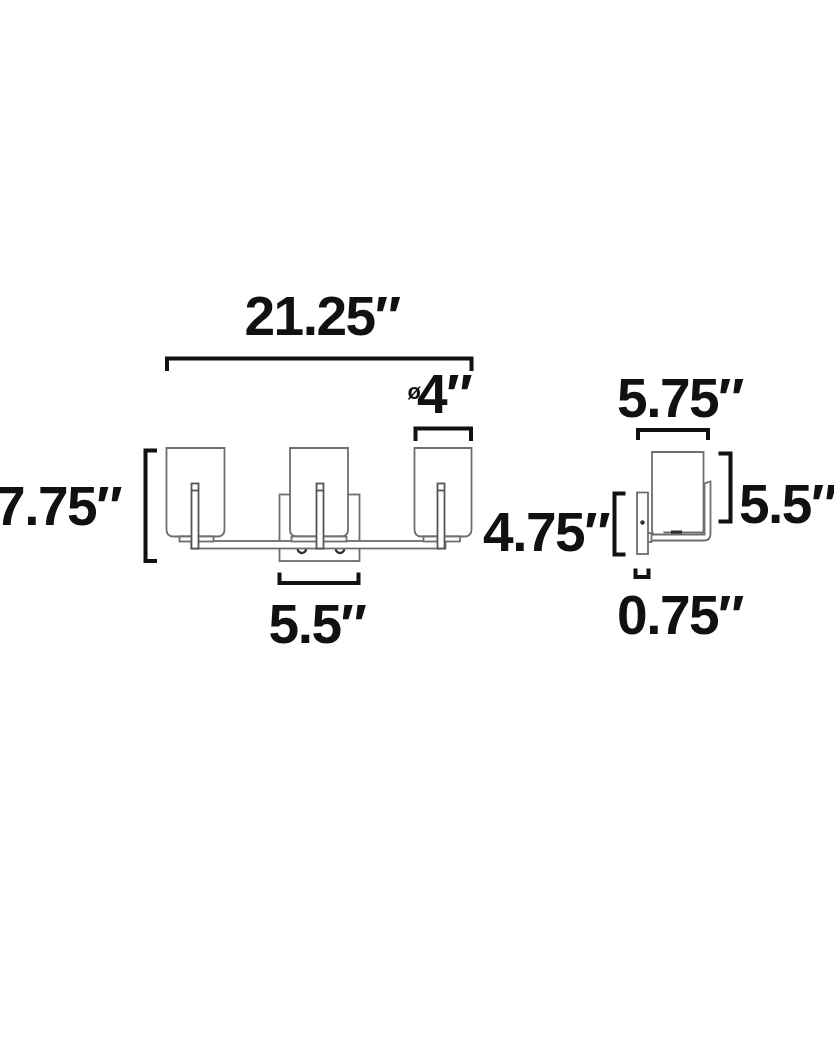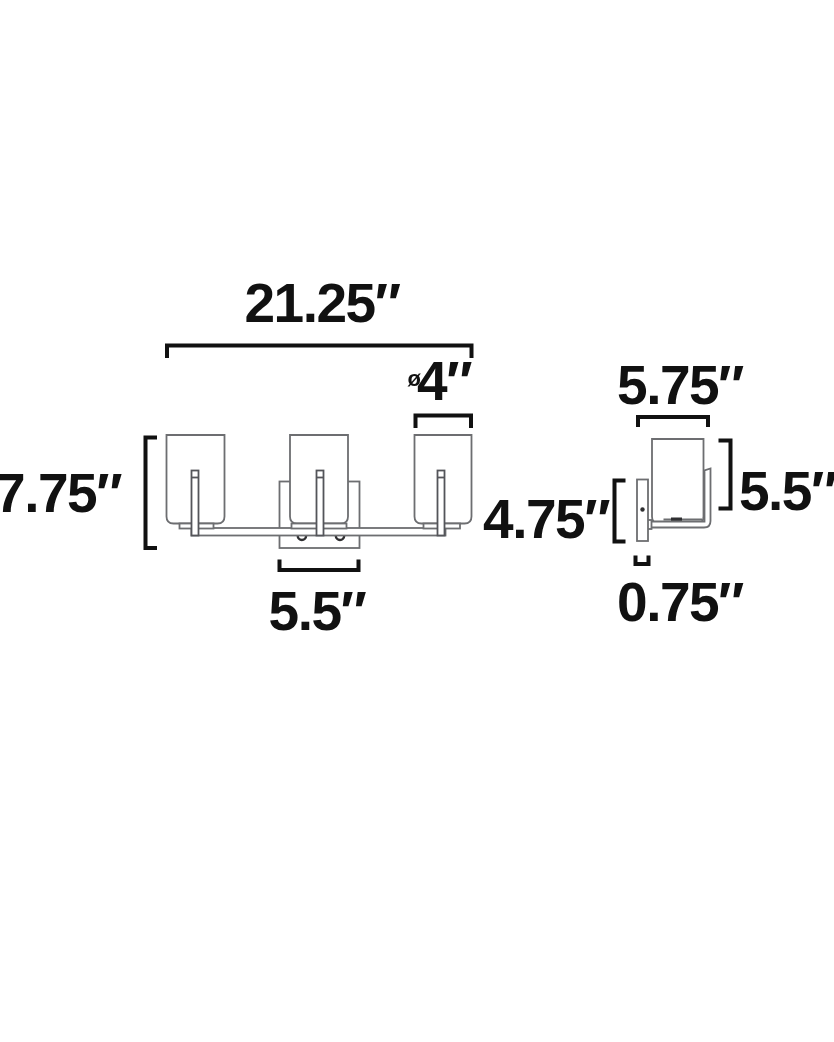--- a/index.html
+++ b/index.html
@@ -2,20 +2,21 @@
 <html><head>
 <meta charset="utf-8">
 <style>
   html,body{margin:0;padding:0;background:#ffffff;}
   .canvas{
     position:relative;
     width:834px;height:1012px;
     background:#ffffff;
     font-family:"Liberation Sans",sans-serif;
     overflow:hidden;
+    margin-top:13px;
   }
   svg{display:block;}
   .dim-text{
     font-family:"Liberation Sans",sans-serif;
     font-size:55px;
     font-weight:600;
     letter-spacing:-1.5px;
     fill:#111111;
   }
   .dim-text-small{

